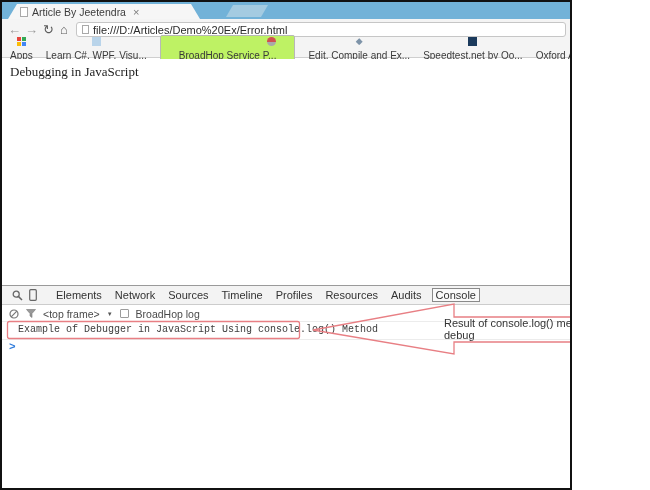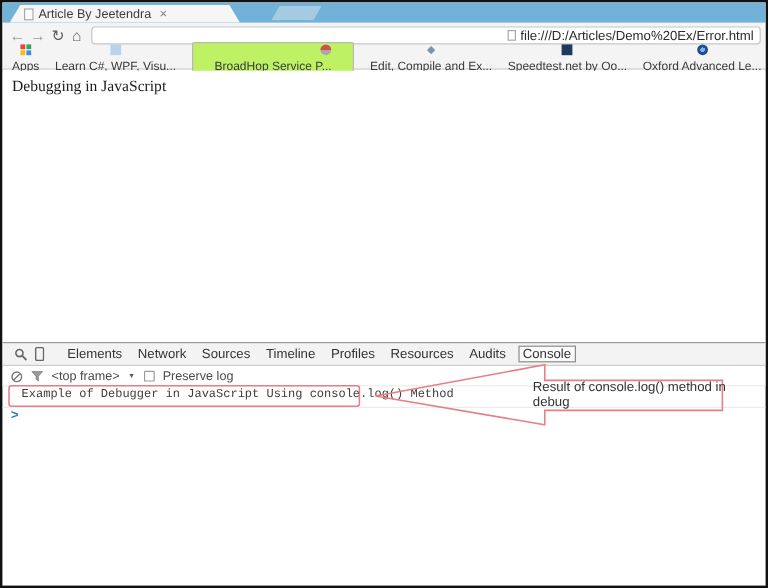--- a/index.html
+++ b/index.html
@@ -1,18 +1,18 @@
 <!DOCTYPE html>
 <html><head>
 <meta charset="utf-8">
 <style>
   * { box-sizing: border-box; margin: 0; padding: 0; }
   body { background: #ffffff; font-family: "Liberation Sans", sans-serif; }
   .window {
-    position: relative; width: 640px; height: 490px;
+    position: relative; width: 572px; height: 490px;
     border: 2px solid #111; background: #fff; overflow: hidden;
   }
   
   .tabstrip { position: absolute; left: 0; top: 0; right: 0; height: 17px; background: #72b2d8; }
   .tab {
     position: absolute; left: 6px; top: 2px; width: 192px; height: 15px;
     background: #f6f6f6; display: flex; align-items: center; gap: 4px;
     padding: 0 6px 0 12px; clip-path: polygon(9px 0%, calc(100% - 9px) 0%, 100% 100%, 0% 100%);
   }
   .tab-title { font-size: 10.5px; color: #3c3c3c; white-space: nowrap; }
@@ -25,21 +25,21 @@
     background: #a4cbe1; clip-path: polygon(7px 0%, 100% 0%, calc(100% - 7px) 100%, 0% 100%);
   }
   
   .navbar { position: absolute; left: 0; top: 17px; right: 0; height: 21px; background: #f4f4f4; }
   .navicon { position: absolute; top: 2px; font-size: 13px; line-height: 17px; cursor: pointer; }
   .navicon.light { color: #9b9b9b; }
   .navicon.dark { color: #5c5c5c; }
   .urlbar {
     position: absolute; left: 74px; right: 4px; top: 3px; height: 15px;
     background: #fff; border: 1px solid #c6c6c6; border-radius: 3px;
-    display: flex; align-items: center; gap: 4px; padding: 0 5px; justify-content: flex-end;
+    display: flex; align-items: center; gap: 4px; padding: 0 5px;
   }
   .urlbar .doc-icon { width: 7px; height: 9px; }
   .url-text { font-size: 11px; color: #2b2b2b; white-space: nowrap; overflow: hidden; }
   
   .bookmarksbar {
     position: absolute; left: 0; top: 38px; right: 0; height: 18px; background: #f4f4f4;
     border-bottom: 1px solid #cfcfcf; display: flex; align-items: center; gap: 13px; padding: 0 8px;
   }
   .bm { display: flex; align-items: center; gap: 4px; white-space: nowrap; cursor: pointer; flex-direction: column; }
   .bm-label { font-size: 10px; color: #3a3a3a; }
@@ -181,21 +181,21 @@
         </svg>
     </span>
     <span class="dt-icon" style="margin-right:0">
       <svg width="10" height="9" viewBox="0 0 10 9">
           <path d="M0.5 0.5 H9.5 L6 4.5 V8.5 L4 7 V4.5 Z" fill="#999" stroke="#777" stroke-width="0.6"></path>
         </svg>
     </span>
     <span class="frame-selector">&lt;top frame&gt;</span>
     <span class="dd-arrow">▼</span>
     <span class="checkbox"></span>
-    <span class="preserve-label">Preserve log</span>
+    <span class="preserve-label">BroadHop log</span>
   </div>
 
   <div class="hline" style="top:319px"></div>
   <div class="console-msg">Example of Debugger in JavaScript Using console.log() Method</div>
   <div class="hline" style="top:337px"></div>
   <div class="console-prompt" style="color: rgb(47, 123, 219);">&gt;</div>
 
   <svg class="annotation-svg" viewBox="0 0 650 490">
     <rect x="5.5" y="319.5" width="292" height="17" rx="2" fill="none" stroke-width="1.3" style="stroke: rgb(232, 127, 132);"></rect>
     <polygon points="311,328 452,302 452,315 600,315 600,340 452,340 452,352" fill="none" stroke-width="1.3" style="stroke: rgb(232, 127, 132);"></polygon>

